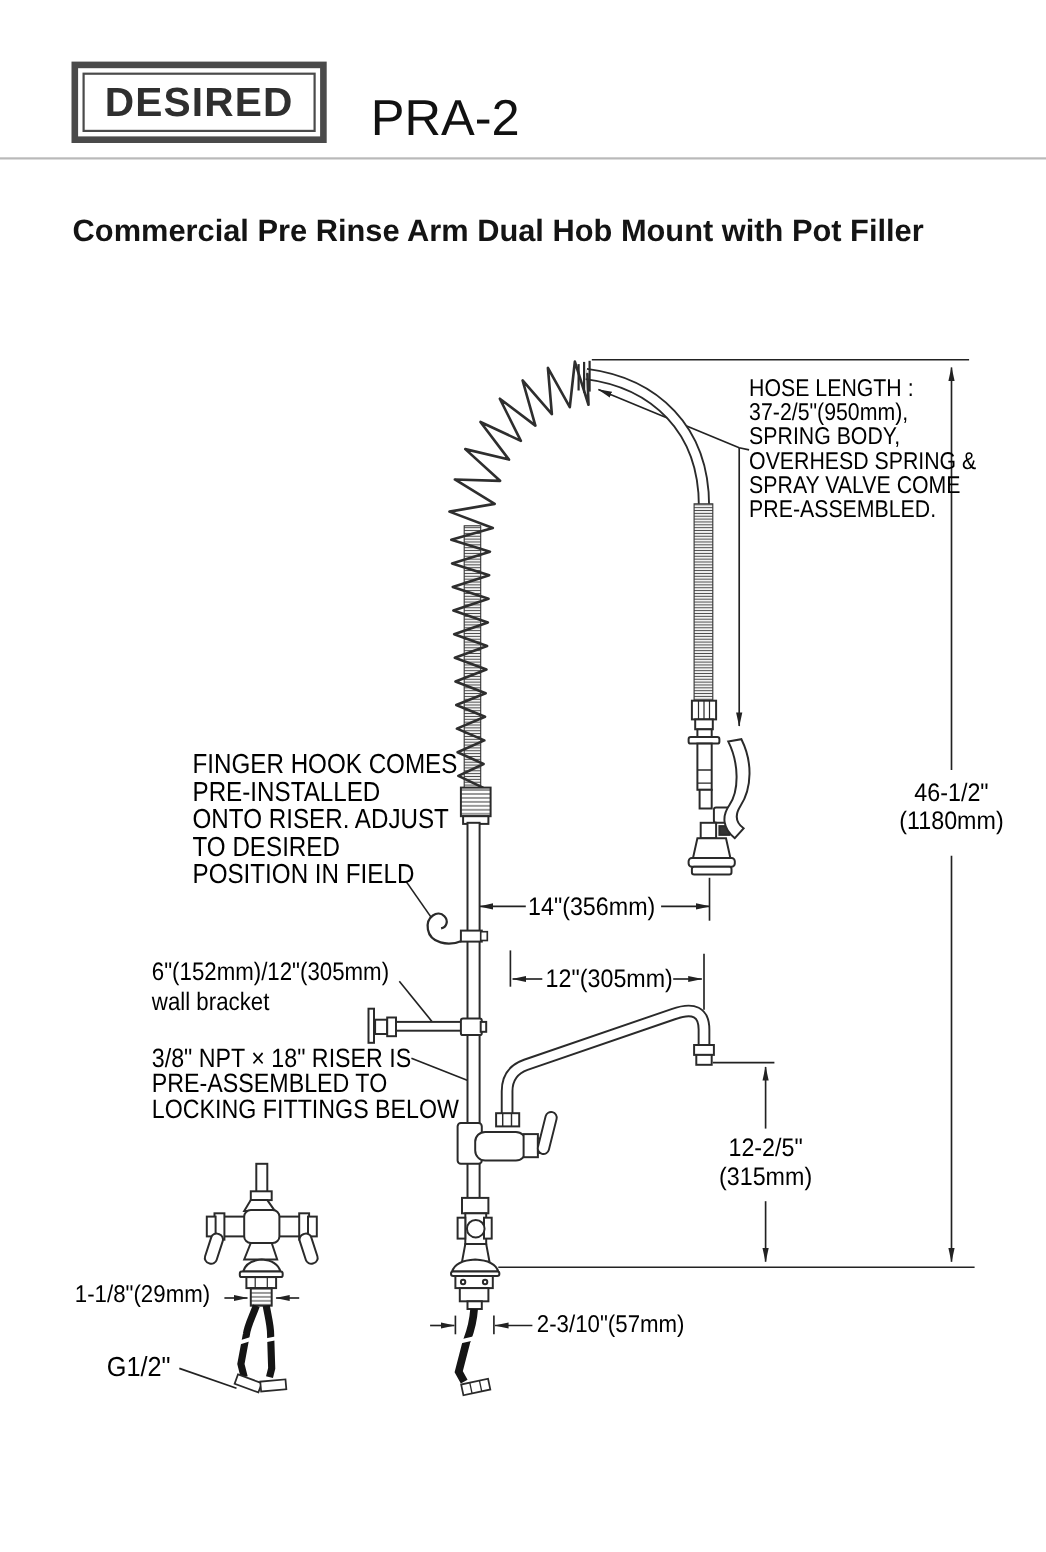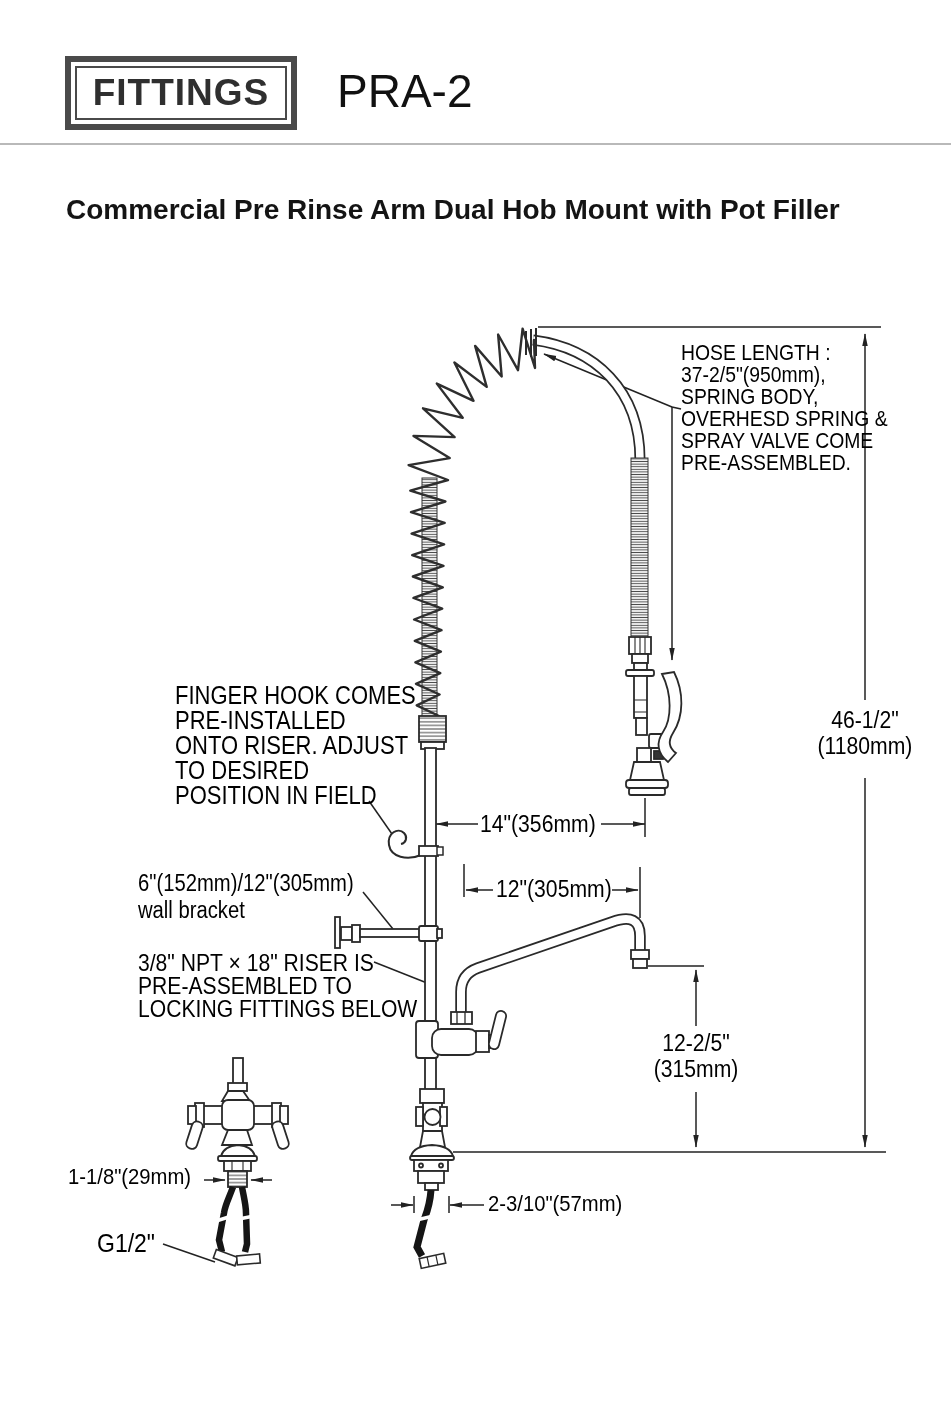--- a/index.html
+++ b/index.html
@@ -5,21 +5,21 @@
   html,body{margin:0;padding:0;}
   body{
     width:951px;height:1411px;position:relative;background:#fff;
     font-family:"Liberation Sans", sans-serif;color:#000;overflow:hidden;
   }
   .logo-box{position:absolute;left:65px;top:56px;width:232px;height:74px;
     border:6px solid #4a4a4a;box-sizing:border-box;background:#fff;}
   .logo-inner{position:absolute;left:4px;top:4px;right:4px;bottom:4px;
     border:2px solid #4a4a4a;display:flex;align-items:center;justify-content:center;}
   .logo-text{font-size:37px;font-weight:bold;letter-spacing:1px;color:#2f2f2f;}
-  .model{position:absolute;left:337px;top:64px;font-size:46px;color:#111;}
+  .model{position:absolute;left:337px;top:80px;font-size:46px;color:#111;}
   .divider{position:absolute;left:0;top:143px;width:951px;height:2px;background:#b9b9b9;}
   .title{position:absolute;left:66px;top:194px;font-size:28px;font-weight:600;color:#141414;}
   svg.draw{position:absolute;left:0;top:0;}
   .txt{position:absolute;color:#000;white-space:pre-line;transform-origin:0 0;}
   .sx{transform:scaleX(0.88);}
   .n-hose{left:681px;top:342px;font-size:22px;line-height:22px;}
   .n-finger{left:175px;top:683px;font-size:25px;line-height:25px;}
   .n-bracket{left:138px;top:870px;font-size:23px;line-height:27px;}
   .n-riser{left:138px;top:951px;font-size:24px;line-height:23px;}
   .d-14{left:480px;top:811px;font-size:23px;transform:scaleX(0.92);}
@@ -30,21 +30,21 @@
         transform:scaleX(0.92);transform-origin:50% 0;}
   .d-118{left:68px;top:1164px;font-size:22px;transform:scaleX(0.92);}
   .d-2310{left:488px;top:1191px;font-size:22px;transform:scaleX(0.92);}
   .d-g12{left:97px;top:1229px;font-size:25px;transform:scaleX(0.92);}
 </style>
 </head>
 <body>
 
 <div class="logo-box">
   <div class="logo-inner">
-    <span class="logo-text">FITTINGS</span>
+    <span class="logo-text">DESIRED</span>
   </div>
 </div>
 <div class="model">PRA-2</div>
 <div class="divider"></div>
 <div class="title">Commercial Pre Rinse Arm Dual Hob Mount with Pot Filler</div>
 
 <svg class="draw" width="951" height="1411" viewBox="0 0 951 1411">
   <defs>
     <marker id="ar" viewBox="0 0 12 6" refX="11.4" refY="3" markerWidth="13" markerHeight="7" orient="auto-start-reverse" markerUnits="userSpaceOnUse">
       <path d="M0,0.4 L12,3 L0,5.6 Z" fill="#222"></path>

